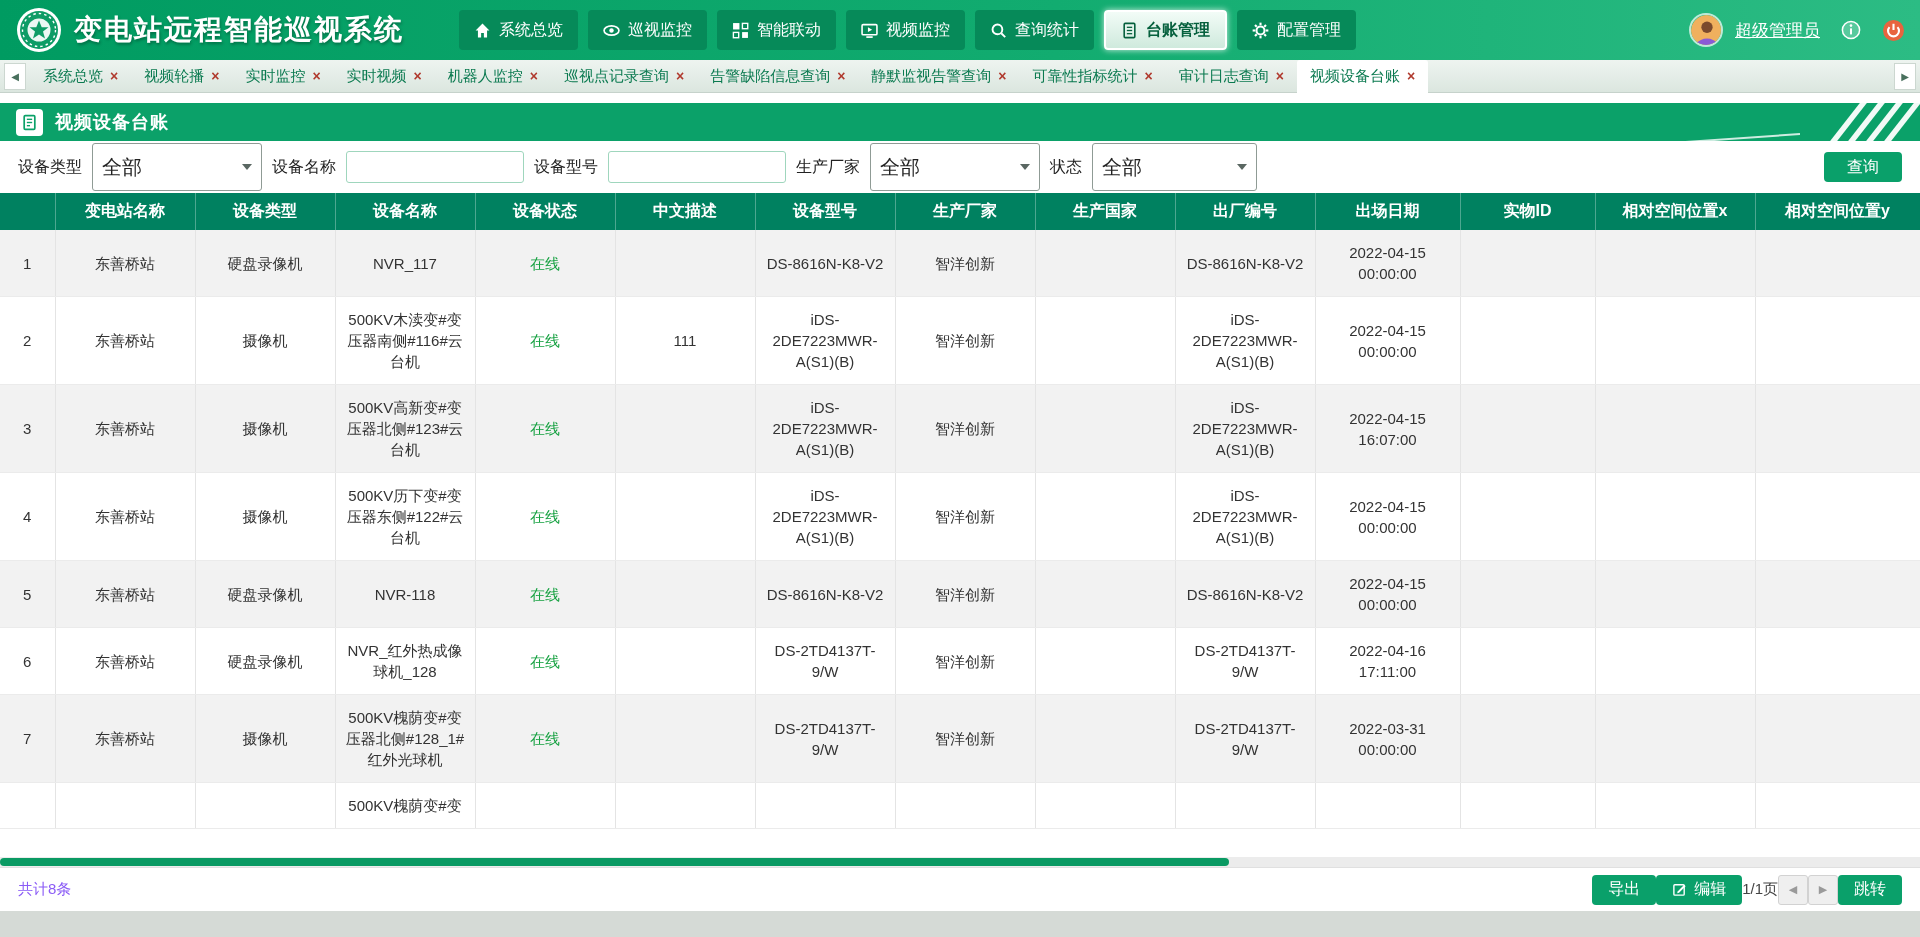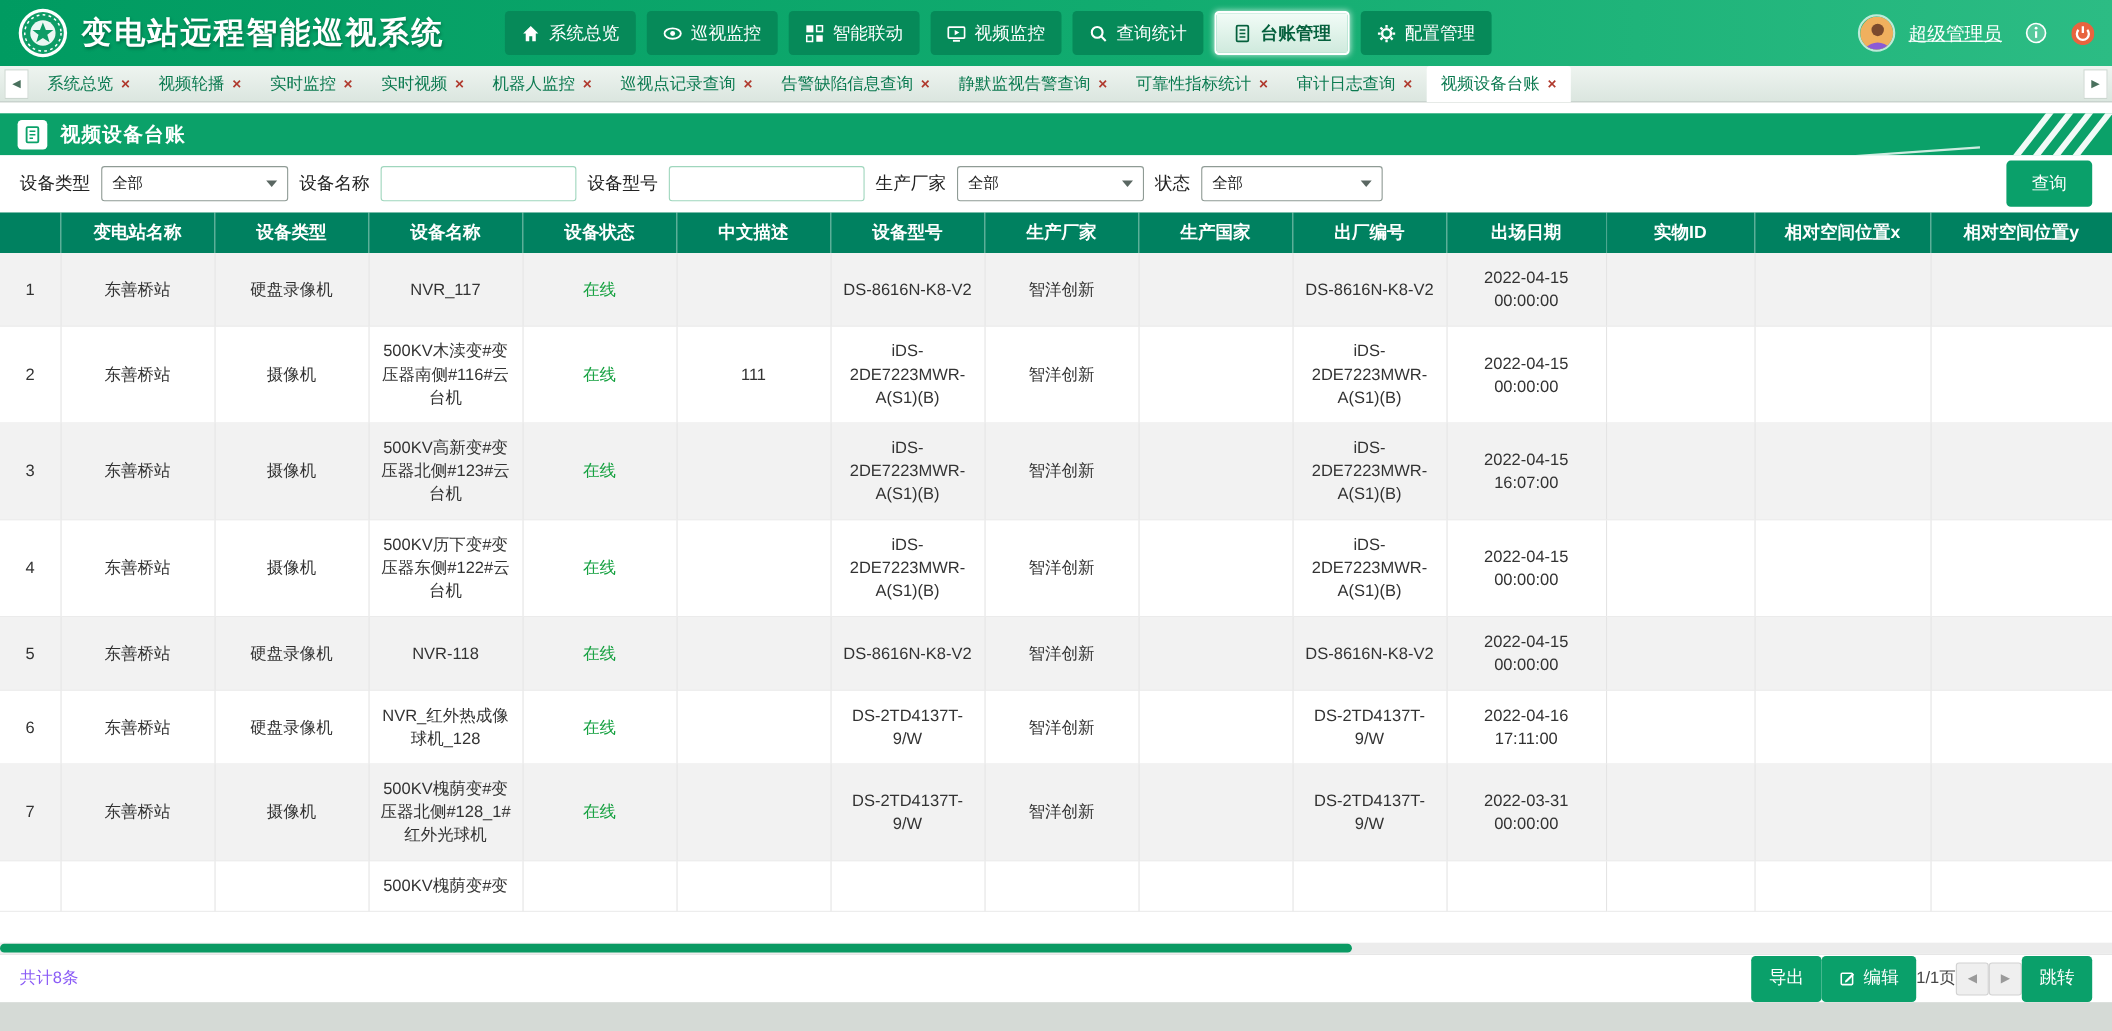--- a/index.html
+++ b/index.html
@@ -44,28 +44,28 @@
     align-items: center; justify-content: center; }
   .page-title { color: #fff; font-size: 18px; font-weight: bold; margin-left: 12px; letter-spacing: 1px; }
   .deco { position: absolute; right: 14px; top: 0; height: 38px; display: flex; gap: 11px; align-items: center; }
   .deco i { display: block; width: 7px; height: 52px; background: #fff; transform: skewX(-38deg); opacity: 0.95; }
   .deco-line { position: absolute; right: 120px; top: 30px; width: 420px; height: 2px; background: rgba(255,255,255,0.8);
     transform: rotate(-4deg); transform-origin: right center; }
 
   
   .filter-bar { height: 52px; flex: 0 0 52px; display: flex; align-items: center; padding: 0 18px; gap: 10px; background: #fff; }
   .filter-bar label { font-size: 16px; color: #222; white-space: nowrap; }
-  .select { width: 170px; height: 32px; border: 1px solid #8f9b95; border-radius: 3px; background: #fff;
-    font-size: 14px; color: #222; padding: 0 9px; display: flex; align-items: center; justify-content: space-between; cursor: pointer; }
+  .select { width: 170px; height: 48px; border: 1px solid #8f9b95; border-radius: 3px; background: #fff;
+    font-size: 20px; color: #222; padding: 0 9px; display: flex; align-items: center; justify-content: space-between; cursor: pointer; }
   .sel-arrow { width: 0; height: 0; border-left: 5px solid transparent; border-right: 5px solid transparent;
     border-top: 6px solid #5a6762; }
   .input { width: 178px; height: 32px; border: 1px solid #9fd6bd; border-radius: 3px; font-size: 15px;
     padding: 0 8px; outline: none; color: #222; background: #fff; }
   .btn { background: #0aa06a; color: #fff; border: none; border-radius: 4px; font-size: 16px;
-    padding: 0 16px; height: 42px; cursor: pointer; font-family: Liberation Sans, sans-serif; display: inline-flex; align-items: center; gap: 7px; justify-content: center; }
+    padding: 0 16px; height: 30px; cursor: pointer; font-family: Liberation Sans, sans-serif; display: inline-flex; align-items: center; gap: 7px; justify-content: center; }
   .btn-query { margin-left: auto; width: 78px; }
 
   
   .table-wrap { height: 664px; flex: 0 0 664px; overflow: hidden; }
   table { border-collapse: collapse; table-layout: fixed; width: 1920px; }
   thead th { background: #008160; color: #fff; font-size: 16px; font-weight: bold; height: 37px;
     border-right: 1px solid rgba(255,255,255,0.3); text-align: center; padding: 0 4px; }
   tbody td { font-size: 15px; color: #333; text-align: center; padding: 12px 8px; line-height: 21px;
     border-right: 1px solid #e4e4e4; border-bottom: 1px solid #ebebeb; overflow-wrap: break-word; vertical-align: middle; }
   tr.odd { background: #f2f2f2; }

